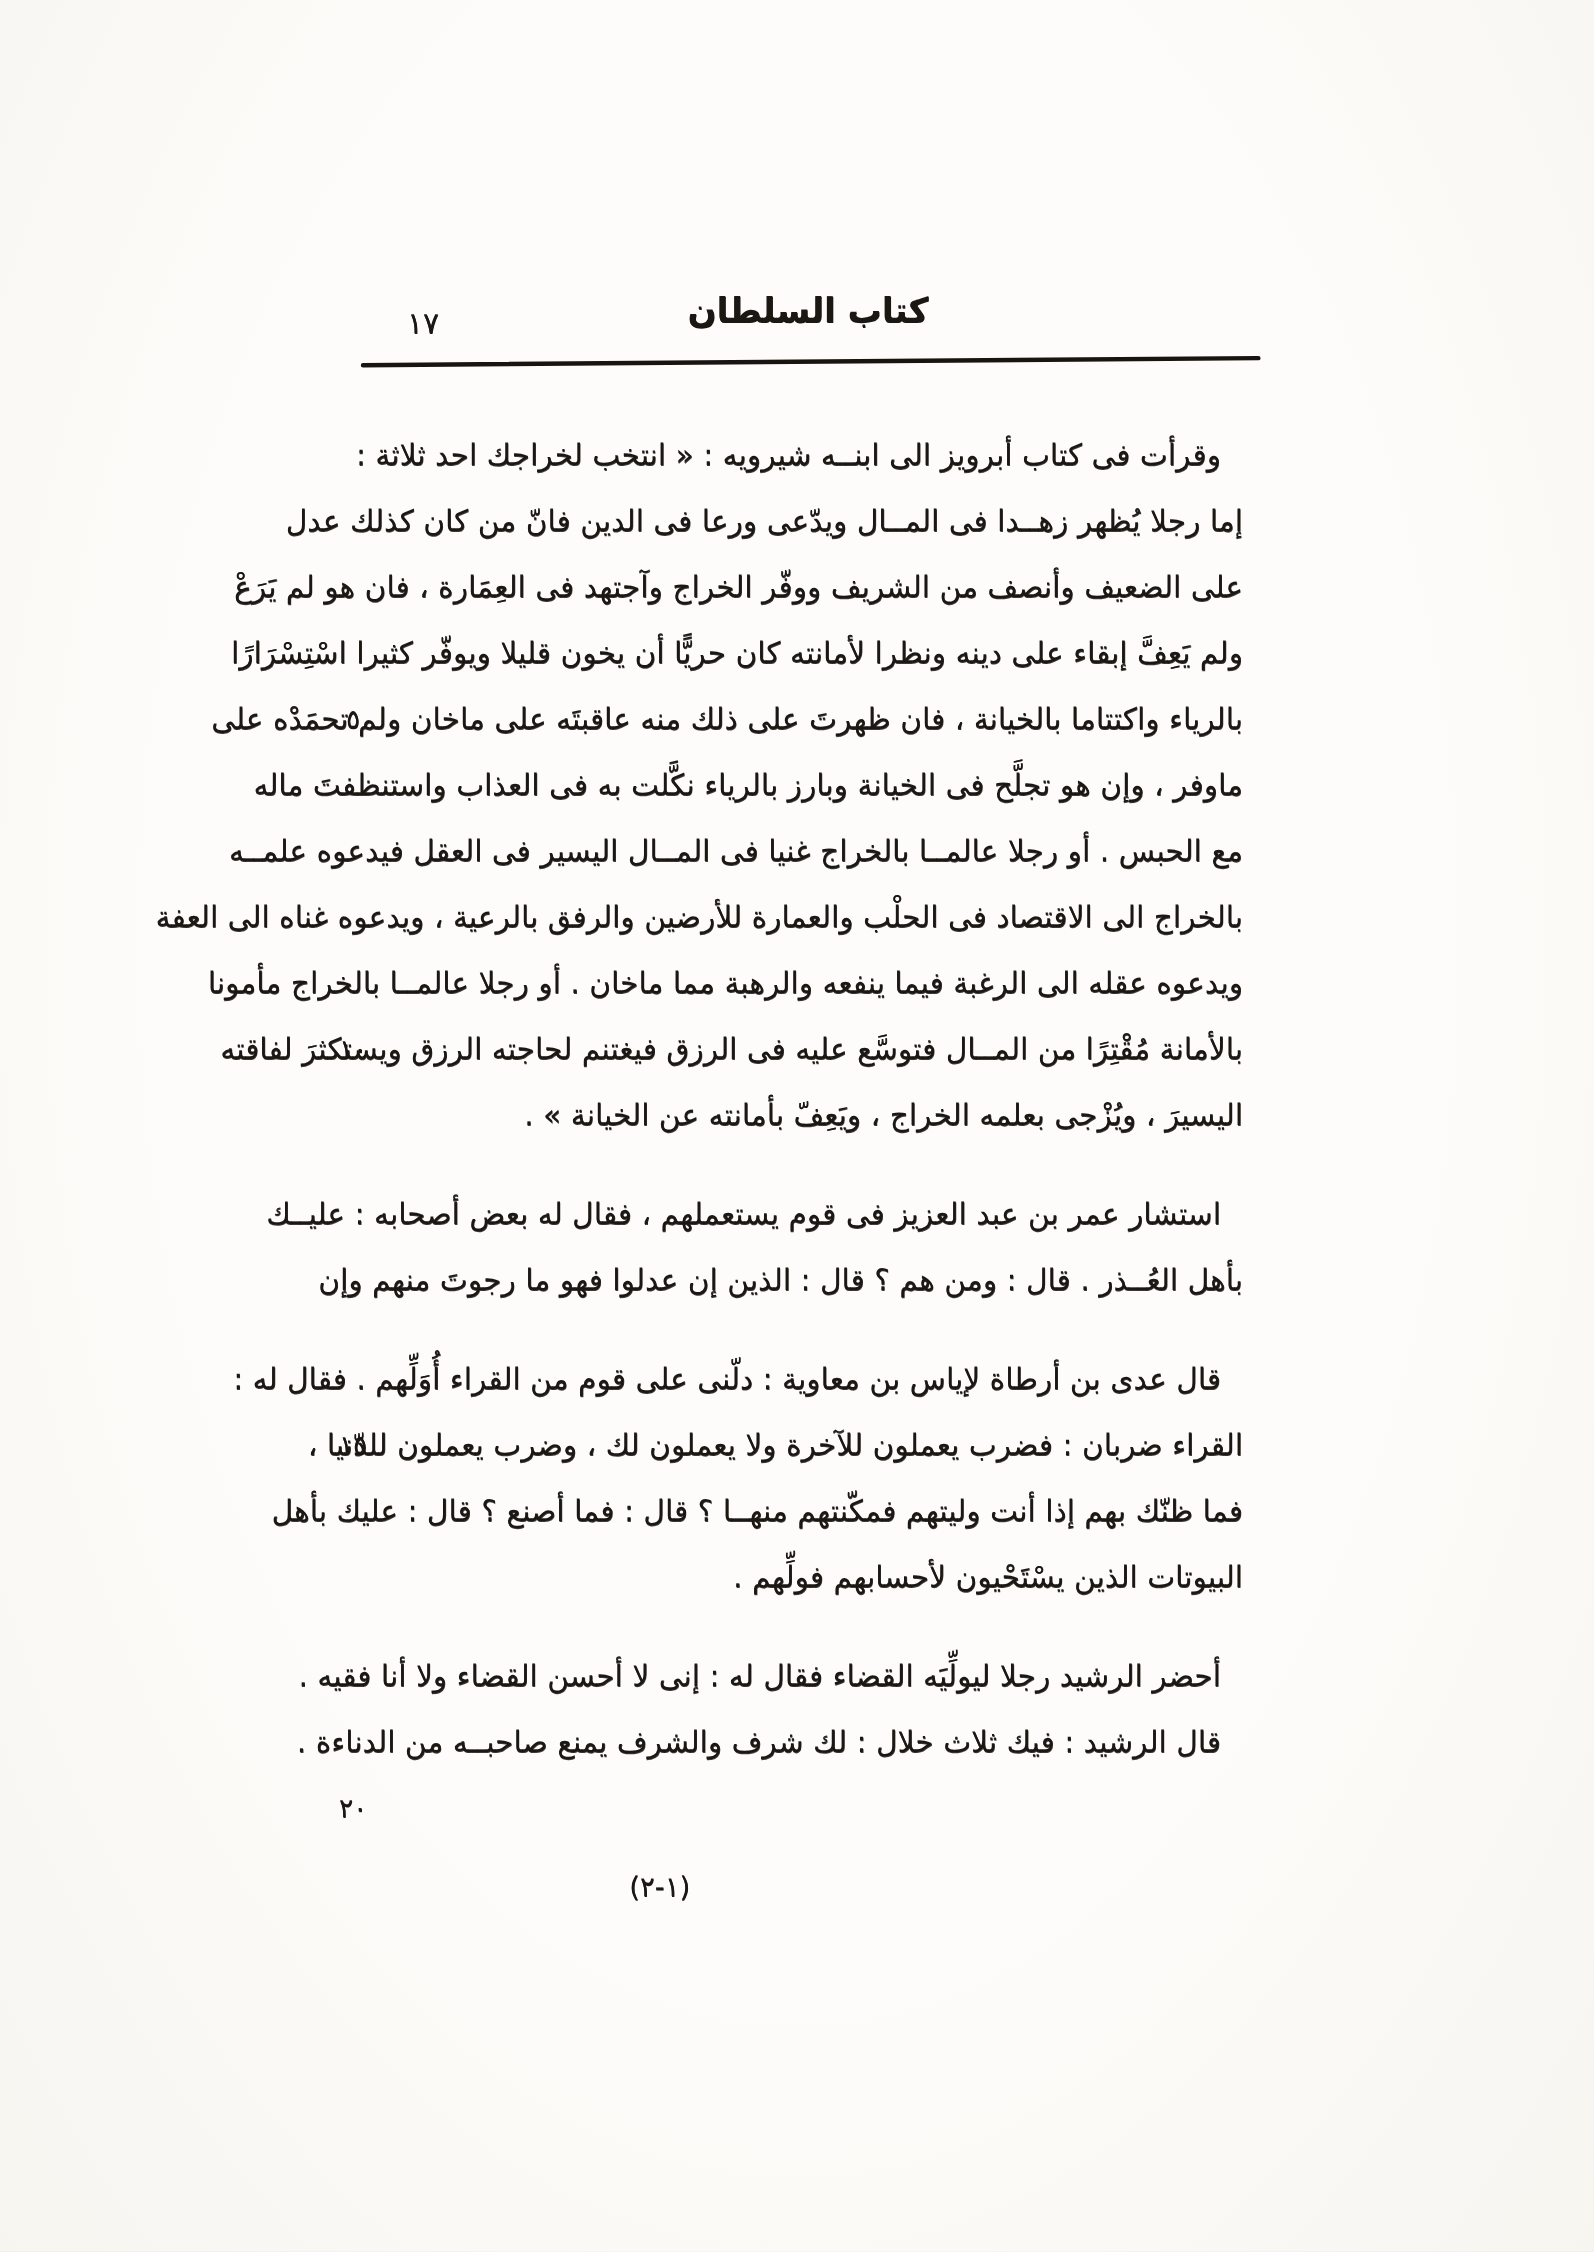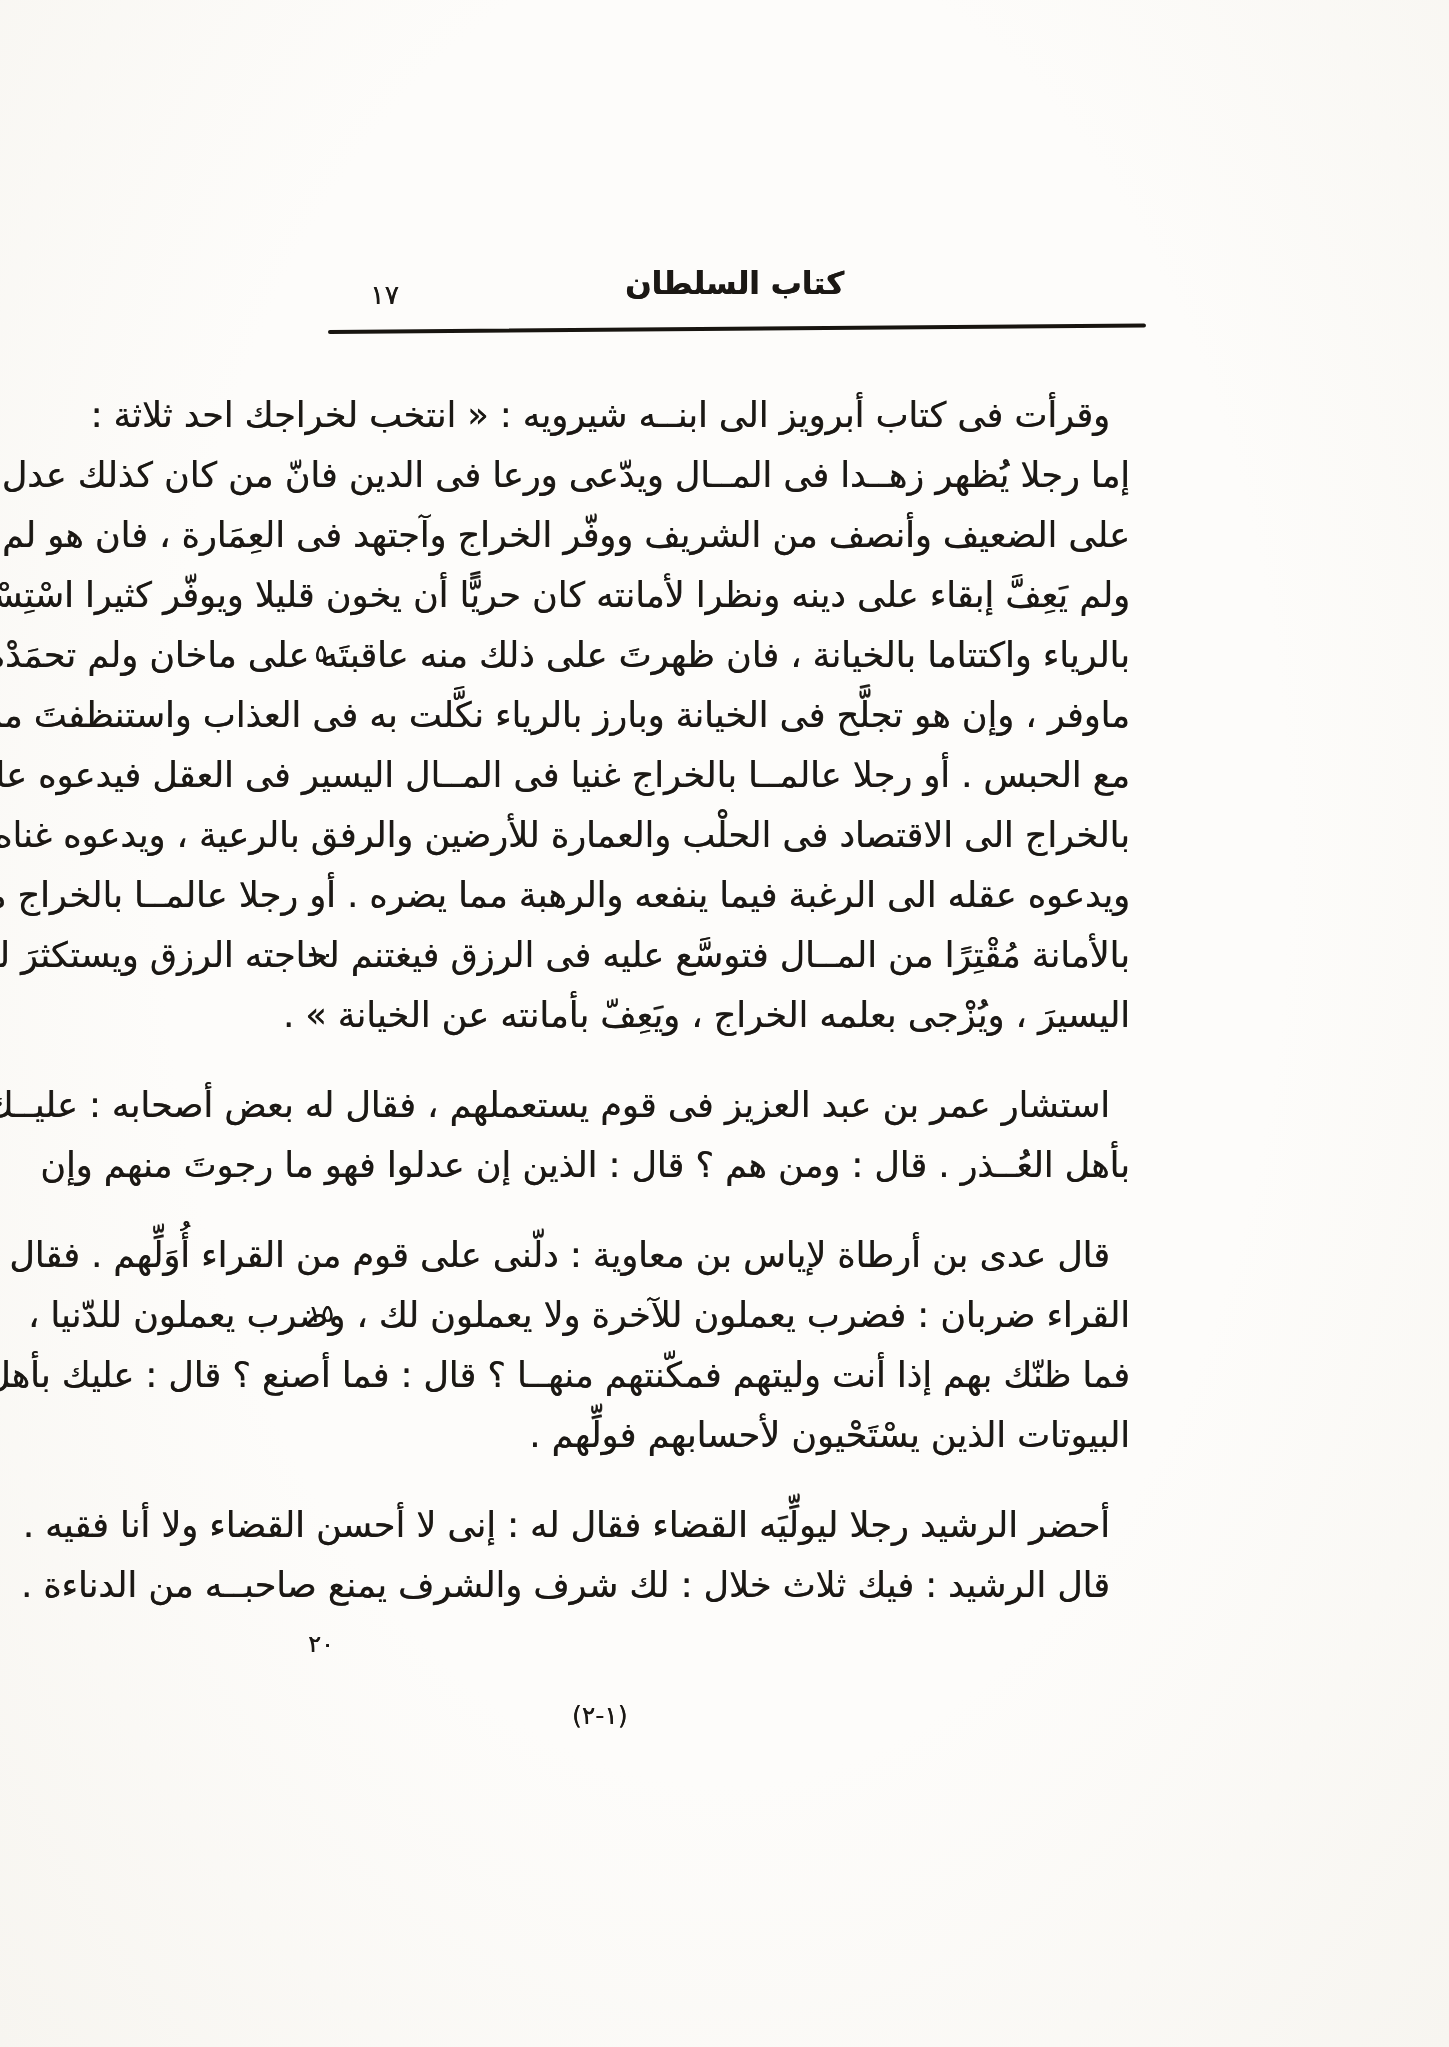--- a/index.html
+++ b/index.html
@@ -33,21 +33,21 @@
     width:818px;height:4px;
     background:#181510;
     border-radius:2px;
     transform:rotate(-0.45deg);
     transform-origin:left center;
   }
   .content{
     position:absolute;left:340px;top:385px;
     width:790px;
     direction:rtl;
-    font-size:35px;
+    font-size:27px;
   }
   .para{margin:0 0 30px 0;}
   .para:nth-last-child(-n+2){margin-bottom:0;}
   .line{
     height:60px;line-height:60px;
     white-space:nowrap;
     text-align:justify;
     text-align-last:justify;
     text-shadow:0.35px 0.35px 0 rgba(27,24,20,0.85);
   }
@@ -83,21 +83,21 @@
   <div class="content">
       <div class="para">
         <div class="line first">وقرأت فى كتاب أبرويز الى ابنــه شيرويه : « انتخب لخراجك احد ثلاثة :</div>
         <div class="line">إما رجلا يُظهر زهــدا فى المــال ويدّعى ورعا فى الدين فانّ من كان كذلك عدل</div>
         <div class="line">على الضعيف وأنصف من الشريف ووفّر الخراج وآجتهد فى العِمَارة ، فان هو لم يَرَعْ</div>
         <div class="line">ولم يَعِفَّ إبقاء على دينه ونظرا لأمانته كان حريًّا أن يخون قليلا ويوفّر كثيرا اسْتِسْرَارًا</div>
         <div class="line">بالرياء واكتتاما بالخيانة ، فان ظهرتَ على ذلك منه عاقبتَه على ماخان ولم تحمَدْه على</div>
         <div class="line">ماوفر ، وإن هو تجلَّح فى الخيانة وبارز بالرياء نكَّلت به فى العذاب واستنظفتَ ماله</div>
         <div class="line">مع الحبس . أو رجلا عالمــا بالخراج غنيا فى المــال اليسير فى العقل فيدعوه علمــه</div>
         <div class="line">بالخراج الى الاقتصاد فى الحلْب والعمارة للأرضين والرفق بالرعية ، ويدعوه غناه الى العفة</div>
-        <div class="line">ويدعوه عقله الى الرغبة فيما ينفعه والرهبة مما يضره . أو رجلا عالمــا بالخراج مأمونا</div>
+        <div class="line">ويدعوه عقله الى الرغبة فيما ينفعه والرهبة مما ماخان . أو رجلا عالمــا بالخراج مأمونا</div>
         <div class="line">بالأمانة مُقْتِرًا من المــال فتوسَّع عليه فى الرزق فيغتنم لحاجته الرزق ويستكثرَ لفاقته</div>
         <div class="line end">اليسيرَ ، ويُزْجى بعلمه الخراج ، ويَعِفّ بأمانته عن الخيانة » .</div>
       </div>
       <div class="para">
         <div class="line first">استشار عمر بن عبد العزيز فى قوم يستعملهم ، فقال له بعض أصحابه : عليــك</div>
         <div class="line">بأهل العُــذر . قال : ومن هم ؟ قال : الذين إن عدلوا فهو ما رجوتَ منهم وإن</div>
       </div>
       <div class="para">
         <div class="line first">قال عدى بن أرطاة لإياس بن معاوية : دلّنى على قوم من القراء أُوَلِّهم . فقال له :</div>
         <div class="line">القراء ضربان : فضرب يعملون للآخرة ولا يعملون لك ، وضرب يعملون للدّنيا ،</div>

